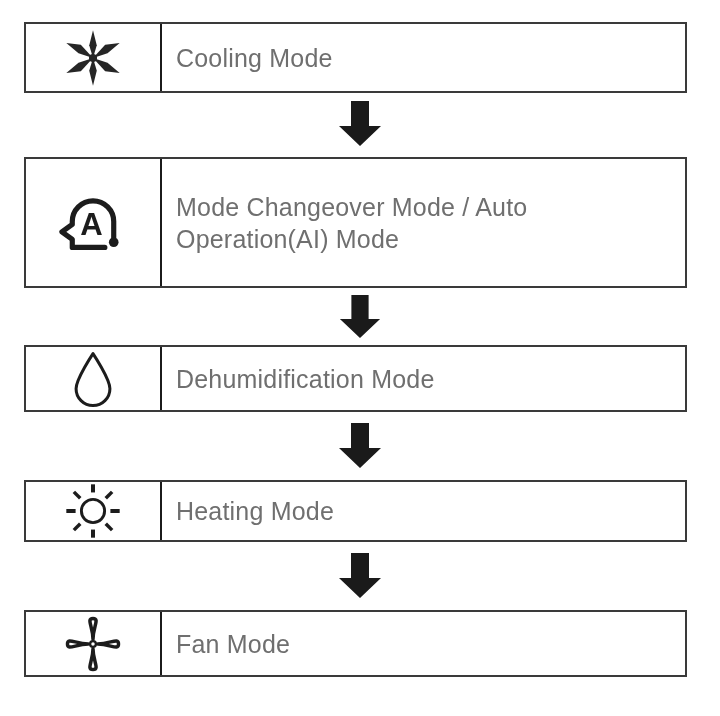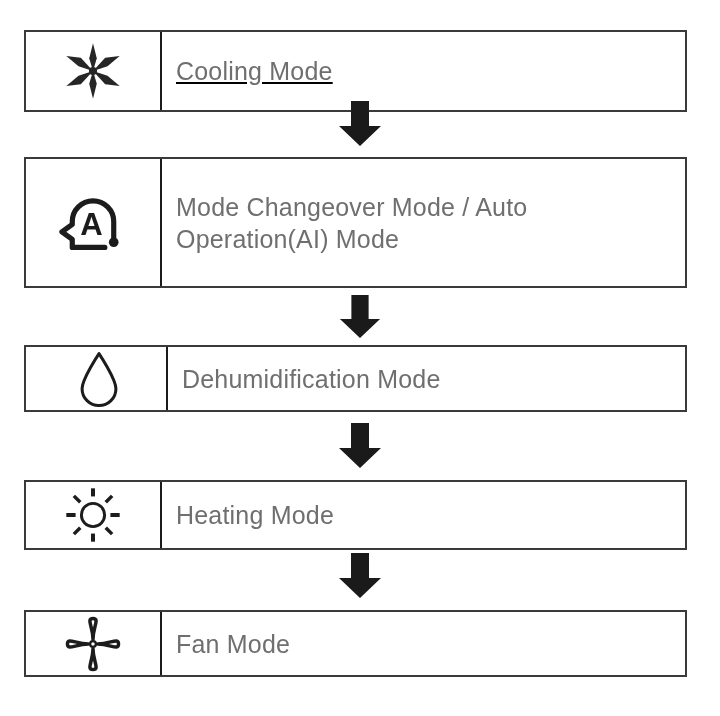--- a/index.html
+++ b/index.html
@@ -67,27 +67,27 @@
     position: absolute;
     left: 0;
     width: 720px;
     display: flex;
     justify-content: center;
     align-items: center;
   }
   .arrow svg { display: block; }
 
   
-  #row-cooling      { top: 30px;  height: 82px; text-decoration: underline; }
+  #row-cooling      { top: 22px;  height: 71px; }
   #arrow-1          { top: 98px;  height: 52px; }
   #row-auto         { top: 157px; height: 131px; }
   #arrow-2          { top: 294px; height: 46px; }
-  #row-dehumid      { top: 345px; height: 67px; padding-left: 6px; }
+  #row-dehumid      { top: 345px; height: 67px; }
   #arrow-3          { top: 418px; height: 56px; }
-  #row-heating      { top: 480px; height: 70px; }
+  #row-heating      { top: 480px; height: 62px; }
   #arrow-4          { top: 548px; height: 56px; }
   #row-fan          { top: 610px; height: 67px; text-align: right; }
 </style>
 </head>
 <body>
 
 <div id="flow">
 
   <div class="row" id="row-cooling">
     <div class="icon-cell">

